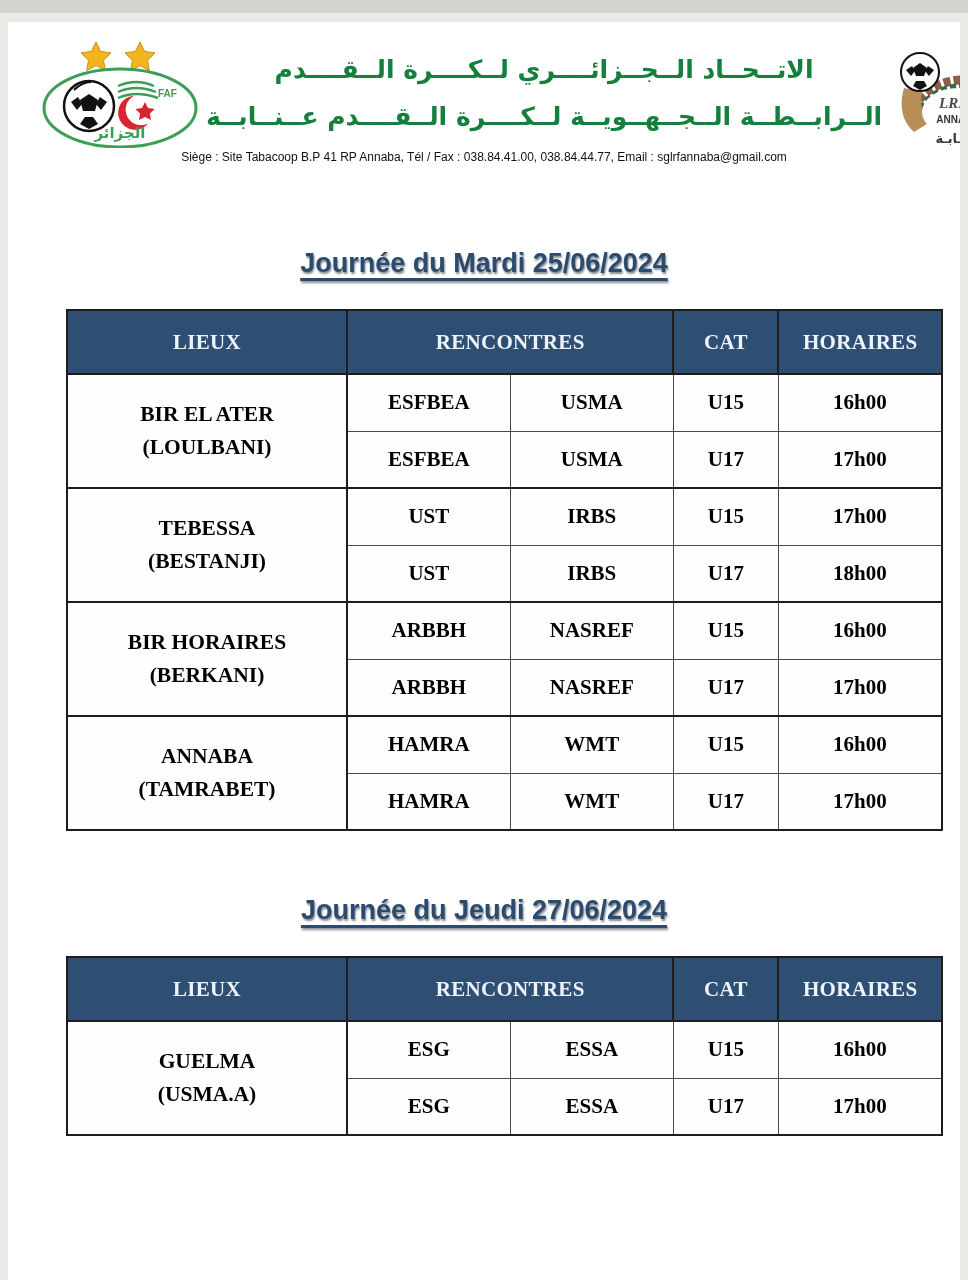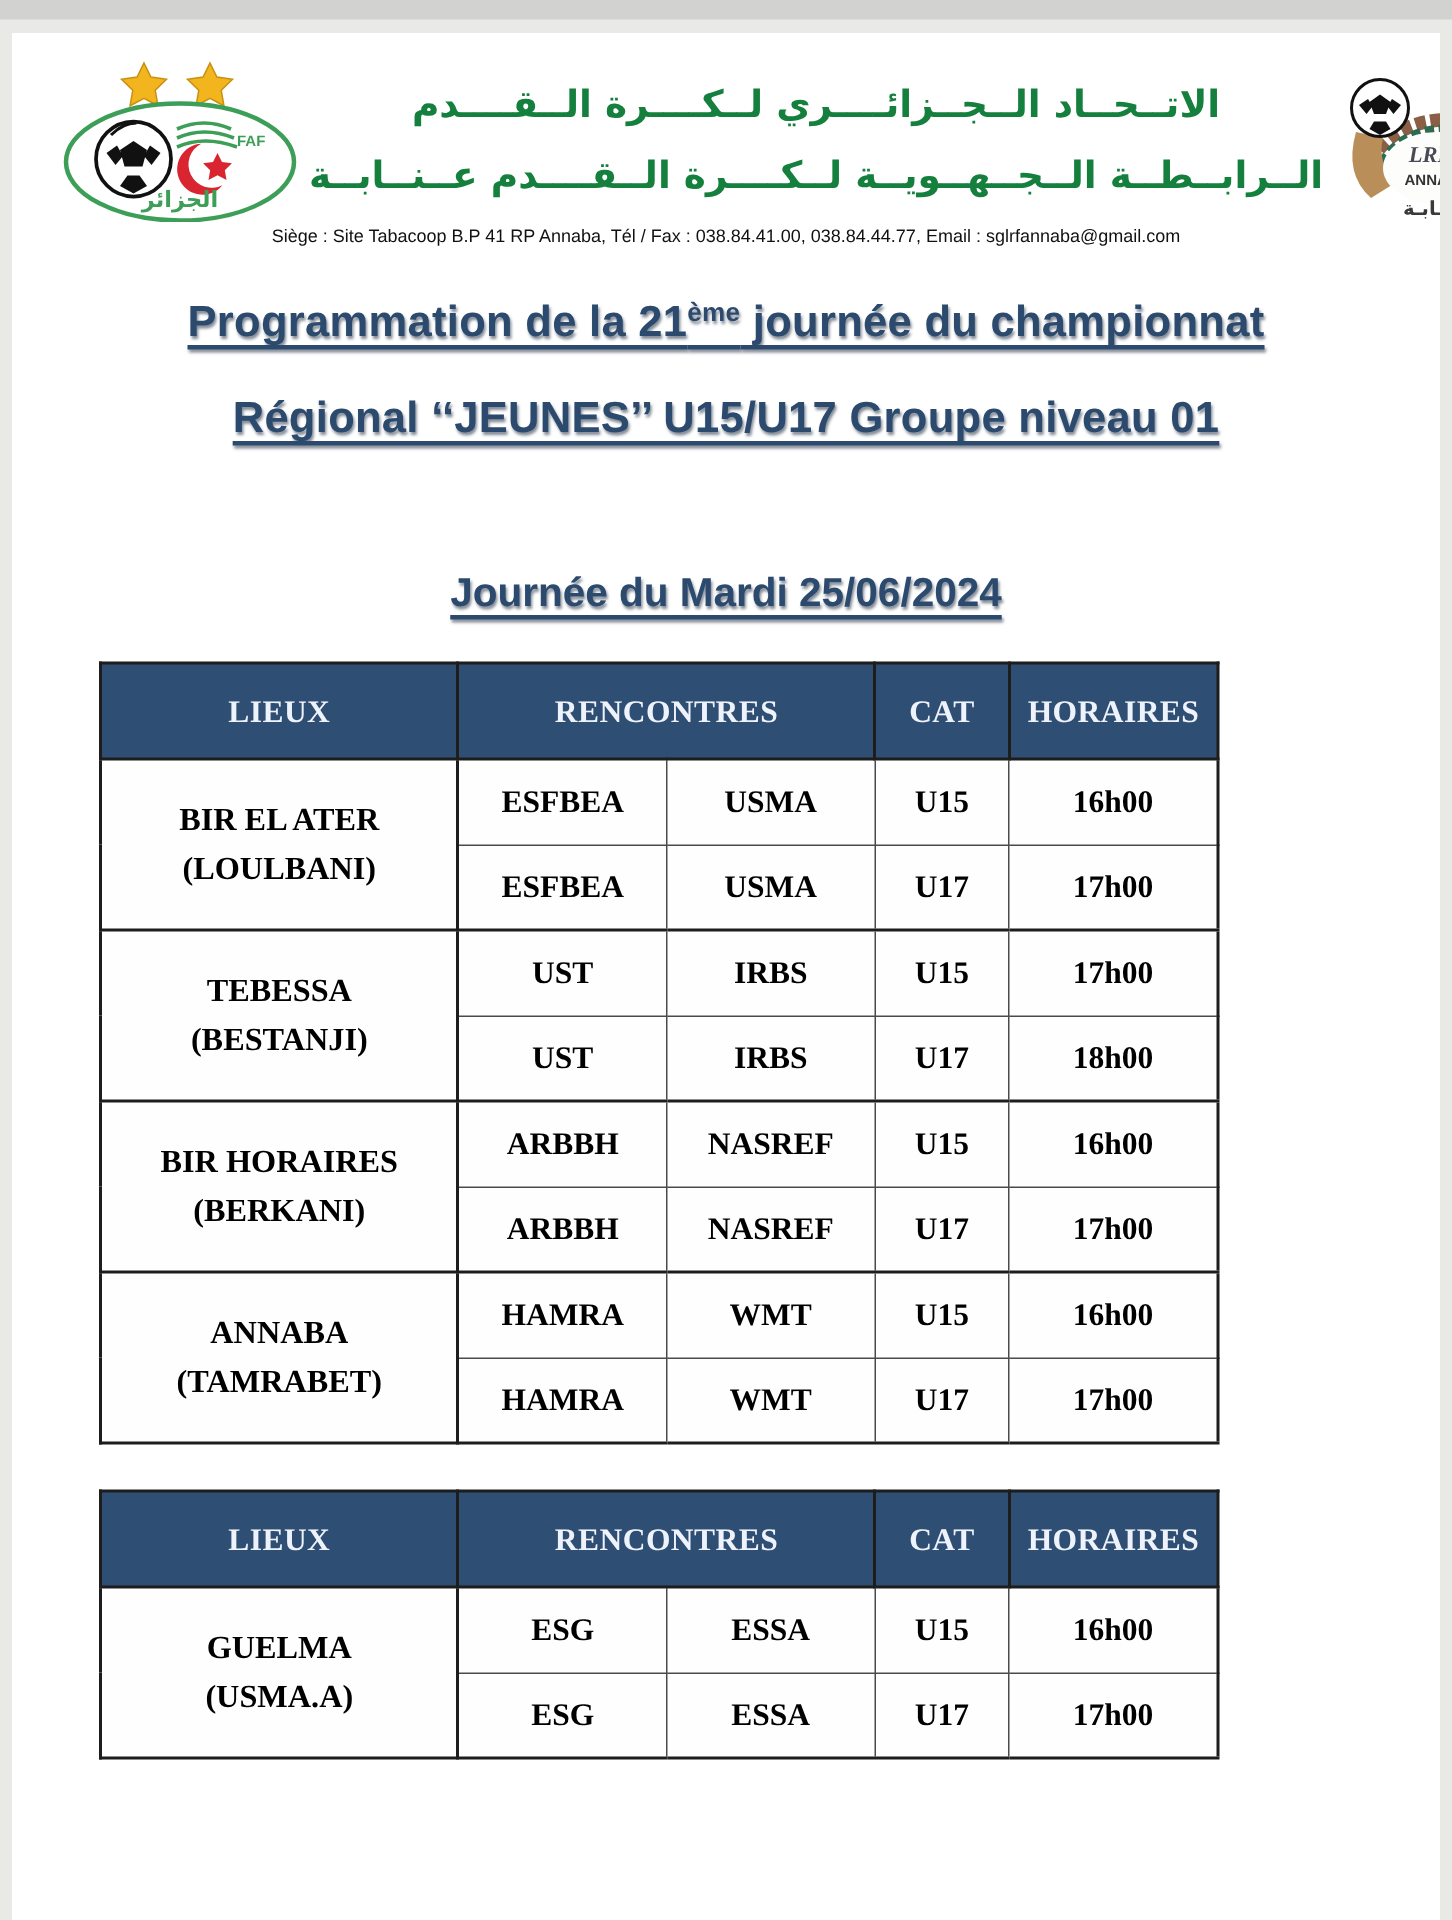--- a/index.html
+++ b/index.html
@@ -82,21 +82,21 @@
     text-decoration: underline;
     text-decoration-thickness: 3px;
     text-underline-offset: 6px;
   }
   .sec-mardi .day-heading { margin-top: 84px; }
   .sec-jeudi .day-heading { margin-top: 64px; }
 
   
   table.sched {
     border-collapse: collapse;
-    width: 747px;
+    width: 877px;
     margin: 30px 0 0 58px;
     table-layout: fixed;
     font-family: "Liberation Serif", serif;
   }
   table.sched col.c-lieux    { width: 32.0%; }
   table.sched col.c-home     { width: 18.65%; }
   table.sched col.c-away     { width: 18.65%; }
   table.sched col.c-cat      { width: 12.0%; }
   table.sched col.c-horaires { width: 18.7%; }
 
@@ -205,28 +205,20 @@
           <polygon points="31,46 34,41 42,41 45,46 38,50" fill="#111"></polygon>
         </g>
 
         <text x="76" y="103" text-anchor="middle" direction="rtl" font-family="DejaVu Sans, sans-serif" font-size="13" font-weight="bold" fill="#3a3a3a">عـنـابـة</text>
       </svg>
     </div>
   </div>
 
   <div class="address-line">Siège : Site Tabacoop B.P 41 RP Annaba, Tél / Fax : 038.84.41.00, 038.84.44.77, Email : sglrfannaba@gmail.com</div>
 
-  <div class="main-title">
-    <div>
-      <span class="line shadow-blue"><span>Programmation de la 21</span><sup class="ord">ème</sup><span> journée du championnat</span></span>
-    </div>
-    <div class="line2-wrap">
-      <span class="line shadow-blue">Régional ‘‘JEUNES’’ U15/U17 Groupe niveau 01</span>
-    </div>
-  </div>
 
   <div id="sections-root">
       <section class="day-section sec-mardi">
         <h2 class="day-heading shadow-blue"><span class="u">Journée du Mardi 25/06/2024</span></h2>
         <table class="sched">
           <colgroup>
             <col class="c-lieux">
             <col class="c-home">
             <col class="c-away">
             <col class="c-cat">
@@ -302,20 +294,21 @@
             <tr class="row-second">
               <td>HAMRA</td>
               <td>WMT</td>
               <td>U17</td>
               <td>17h00</td>
             </tr>
           </tbody>
         </table>
       </section>
       <section class="day-section sec-jeudi">
+        <h2 class="day-heading shadow-blue"><span class="u">Journée du Jeudi 27/06/2024</span></h2>
         <table class="sched">
           <colgroup>
             <col class="c-lieux">
             <col class="c-home">
             <col class="c-away">
             <col class="c-cat">
             <col class="c-horaires">
           </colgroup>
           <thead>
             <tr>

